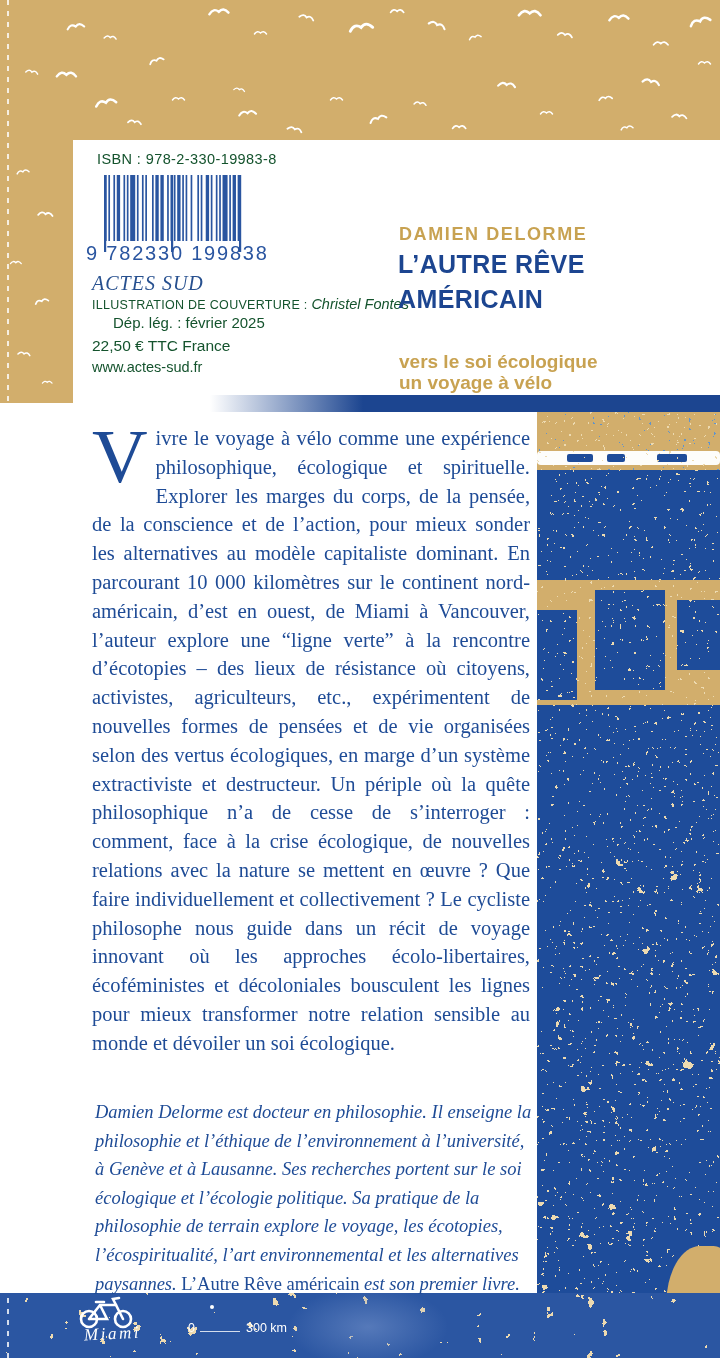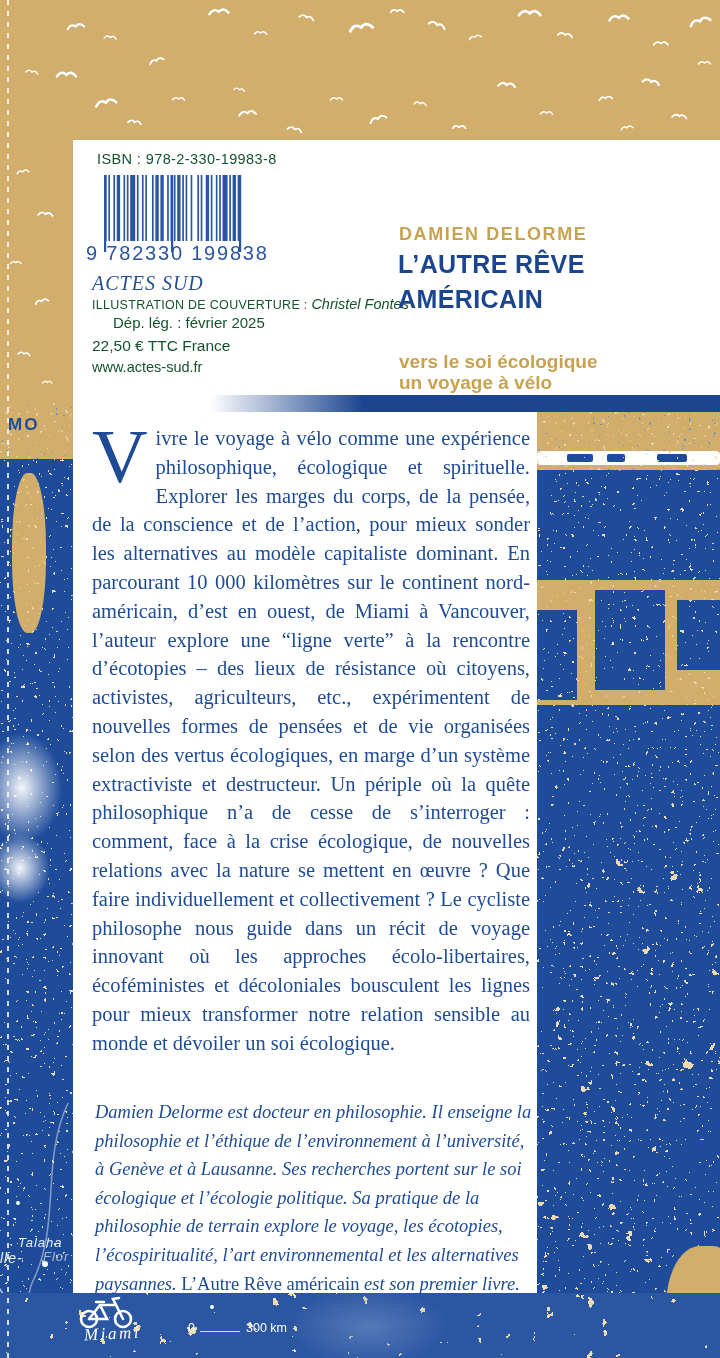--- a/index.html
+++ b/index.html
@@ -151,43 +151,20 @@
     <svg class="tex" id="birdsLeft">
         <use href="#gull" transform="translate(16 30) rotate(-10) scale(0.5)"></use>
         <use href="#gull" transform="translate(38 70) rotate(5) scale(0.6)"></use>
         <use href="#gull" transform="translate(10 120) rotate(0) scale(0.45)"></use>
         <use href="#gull" transform="translate(34 160) rotate(-15) scale(0.55)"></use>
         <use href="#gull" transform="translate(18 210) rotate(8) scale(0.5)"></use>
         <use href="#gull" transform="translate(42 240) rotate(0) scale(0.4)"></use>
       </svg>
   </div>
 
-  <div class="abs photo-left">
-    <div class="sky" style="height:56px">
-      <svg class="tex">
-          <rect width="100%" height="100%" filter="url(#blueFine)"></rect>
-        </svg>
-      <span class="mo">MO</span>
-    </div>
-    <div class="tanlump" style="left:12px;top:70px;width:34px;height:160px"></div>
-    <svg class="tex">
-        <rect width="100%" height="100%" filter="url(#tanFine)"></rect>
-      </svg>
-    <div class="whiteblob" style="left:-18px;top:330px;width:80px;height:110px"></div>
-    <div class="whiteblob" style="left:-10px;top:430px;width:60px;height:70px"></div>
-    <svg class="tex">
-      <path d="M68 700 C40 760 62 820 32 880 C20 910 46 930 18 952" fill="none" stroke="rgba(255,255,255,.45)" stroke-width="1.5"></path>
-      <path d="M-6 880 C18 900 8 940 30 955" fill="none" stroke="rgba(255,255,255,.6)" stroke-width="2"></path>
-    </svg>
-    <span class="maplabel" style="left:18px;top:832px">Talaha</span>
-    <span class="maplabel" style="left:0;top:847px;font-size:14px">lle-</span>
-    <span class="maplabel" style="left:43px;top:846px;opacity:.65">Flor</span>
-    <div class="dot" style="left:42px;top:858px;width:6px;height:6px"></div>
-    <div class="dot" style="left:16px;top:798px;width:4px;height:4px"></div>
-  </div>
 
   <div class="abs photo-right">
     <div class="sky">
       <svg class="tex">
           <rect width="100%" height="100%" filter="url(#blueFine)"></rect>
         </svg>
     </div>
     <div class="streak">
       <div class="car" style="left:30px;width:26px"></div>
       <div class="car" style="left:70px;width:18px"></div>

